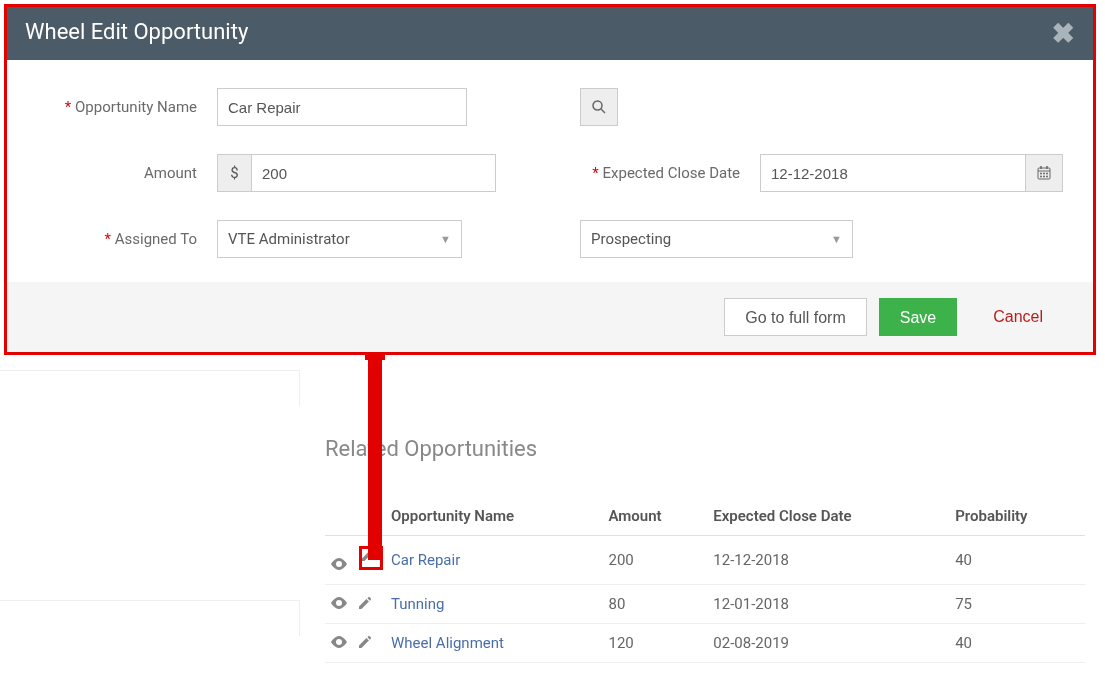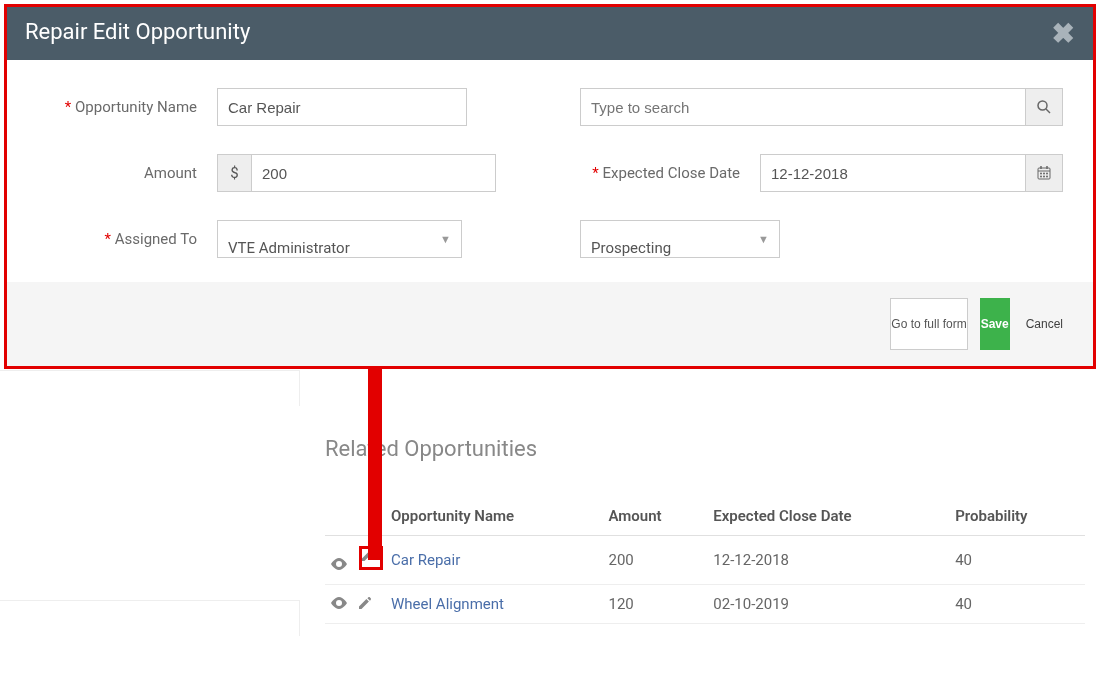--- a/index.html
+++ b/index.html
@@ -21,36 +21,36 @@
 
   input.inp, .select-box, .search-input, .date-input, .amount-input {
     height: 38px; border: 1px solid #ccc; padding: 0 10px; font-size: 15px; color: #555; background: #fff;
   }
   input.inp { width: 250px; }
 
   .input-addon { width: 34px; height: 38px; border: 1px solid #ccc; background: #eee; display: flex; align-items: center; justify-content: center; font-size: 15px; color: #555; }
   .amount-group .input-addon { border-right: none; }
   .amount-input { width: 245px; }
 
-  .select-box { width: 245px; position: relative; display: flex; align-items: flex-end; padding-right: 28px; cursor: pointer; }
+  .select-box { width: 245px; position: relative; display: flex; align-items: center; padding-right: 28px; cursor: pointer; }
   .select-caret { position: absolute; right: 10px; top: 50%; transform: translateY(-50%); color: #999; font-size: 11px; }
-  .select-box.ss { width: 200px; }
+  .select-box.ss { width: 273px; }
 
   .search-group { display: flex; width: 280px; }
   .search-input { flex: 1; border-right: none; }
   .search-btn { width: 38px; height: 38px; border: 1px solid #ccc; background: #eee; display: flex; align-items: center; justify-content: center; cursor: pointer; }
 
   .date-group { display: flex; width: 270px; }
   .date-input { flex: 1; border-right: none; }
   .date-btn { width: 38px; height: 38px; border: 1px solid #ccc; background: #eee; display: flex; align-items: center; justify-content: center; cursor: pointer; }
 
   .modal-footer { background: #f5f5f5; padding: 16px 30px; text-align: right; }
-  .btn { display: inline-block; height: 52px; line-height: 38px; padding: 0 0; border: 1px solid #ccc; background: #fff; color: #555; font-size: 12px; cursor: pointer; vertical-align: middle; }
-  .btn-save { background: #3db24b; border-color: #3db24b; color: #fff; font-weight: 700; margin-left: 8px; }
-  .btn-cancel { border: none; background: transparent; color: #404040; margin-left: 12px; }
+  .btn { display: inline-block; height: 38px; line-height: 38px; padding: 0 20px; border: 1px solid #ccc; background: #fff; color: #555; font-size: 16px; cursor: pointer; vertical-align: middle; }
+  .btn-save { background: #3db24b; border-color: #3db24b; color: #fff; font-weight: 400; margin-left: 8px; }
+  .btn-cancel { border: none; background: transparent; color: #b91c1c; margin-left: 12px; }
 
   
   .list-panel { position: absolute; left: 325px; top: 436px; width: 760px; }
   .list-title { color: #888; font-size: 22px; font-weight: 400; margin-bottom: 36px; }
   table.opptbl { width: 100%; border-collapse: collapse; font-size: 15px; }
   table.opptbl th { text-align: left; color: #555; font-weight: 600; padding: 10px 6px; border-bottom: 1px solid #e0e0e0; }
   table.opptbl td { padding: 10px 6px; border-bottom: 1px solid #eee; color: #666; }
   table.opptbl td.link { color: #4a6ea9; cursor: pointer; }
   .iconcell { width: 60px; padding: 10px 0 10px 6px !important; }
   .ic { display: inline-block; width: 18px; color: #888; margin-right: 6px; cursor: pointer; }
@@ -103,49 +103,62 @@
         </tr>
         <tr>
           <td class="iconcell">
             <span class="ic"><svg width="16" height="12" viewBox="0 0 16 12">
                   <path fill="#888" d="M8 0C3.6 0 0 6 0 6s3.6 6 8 6 8-6 8-6-3.6-6-8-6zm0 9a3 3 0 110-6 3 3 0 010 6z"></path>
                 </svg></span>
             <span class="ic"><svg width="12" height="12" viewBox="0 0 12 12">
                   <path fill="#888" d="M0 9.5V12h2.5l7.4-7.4-2.5-2.5L0 9.5zM11.7 2.6c.4-.4.4-1 0-1.4L10.8.3c-.4-.4-1-.4-1.4 0l-1 1 2.5 2.5 1-1z"></path>
                 </svg></span>
           </td>
+          <td class="link">Tunning</td>
+          <td>80</td>
+          <td>12-01-2018</td>
+          <td>75</td>
+        </tr>
+        <tr>
+          <td class="iconcell">
+            <span class="ic"><svg width="16" height="12" viewBox="0 0 16 12">
+                  <path fill="#888" d="M8 0C3.6 0 0 6 0 6s3.6 6 8 6 8-6 8-6-3.6-6-8-6zm0 9a3 3 0 110-6 3 3 0 010 6z"></path>
+                </svg></span>
+            <span class="ic"><svg width="12" height="12" viewBox="0 0 12 12">
+                  <path fill="#888" d="M0 9.5V12h2.5l7.4-7.4-2.5-2.5L0 9.5zM11.7 2.6c.4-.4.4-1 0-1.4L10.8.3c-.4-.4-1-.4-1.4 0l-1 1 2.5 2.5 1-1z"></path>
+                </svg></span>
+          </td>
           <td class="link">Wheel Alignment</td>
           <td>120</td>
-          <td>02-10-2019</td>
+          <td>02-08-2019</td>
           <td>40</td>
         </tr>
       </tbody>
     </table>
   </div>
 
   <div class="connector"></div>
 
   <div class="modal-wrap">
     <div class="modal-header">
-      <div class="modal-title">Repair Edit Opportunity</div>
+      <div class="modal-title">Wheel Edit Opportunity</div>
       <div class="modal-close">✖</div>
     </div>
     <div class="modal-body">
       <div class="form-grid">
 
         <div class="field">
           <div class="field-label req">Opportunity Name</div>
           <div class="control">
             <input class="inp" value="Car Repair" style="">
           </div>
         </div>
 
         <div class="field">
           <div class="control search-group">
-            <input class="search-input" placeholder="Type to search" style="">
             <div class="search-btn">
               <span>
                   <svg width="14" height="14" viewBox="0 0 14 14">
                     <circle cx="5.5" cy="5.5" r="4.5" stroke="#666" stroke-width="1.5" fill="none"></circle>
                     <line x1="9" y1="9" x2="13" y2="13" stroke="#666" stroke-width="1.5"></line>
                   </svg>
                 </span>
             </div>
           </div>
         </div>

